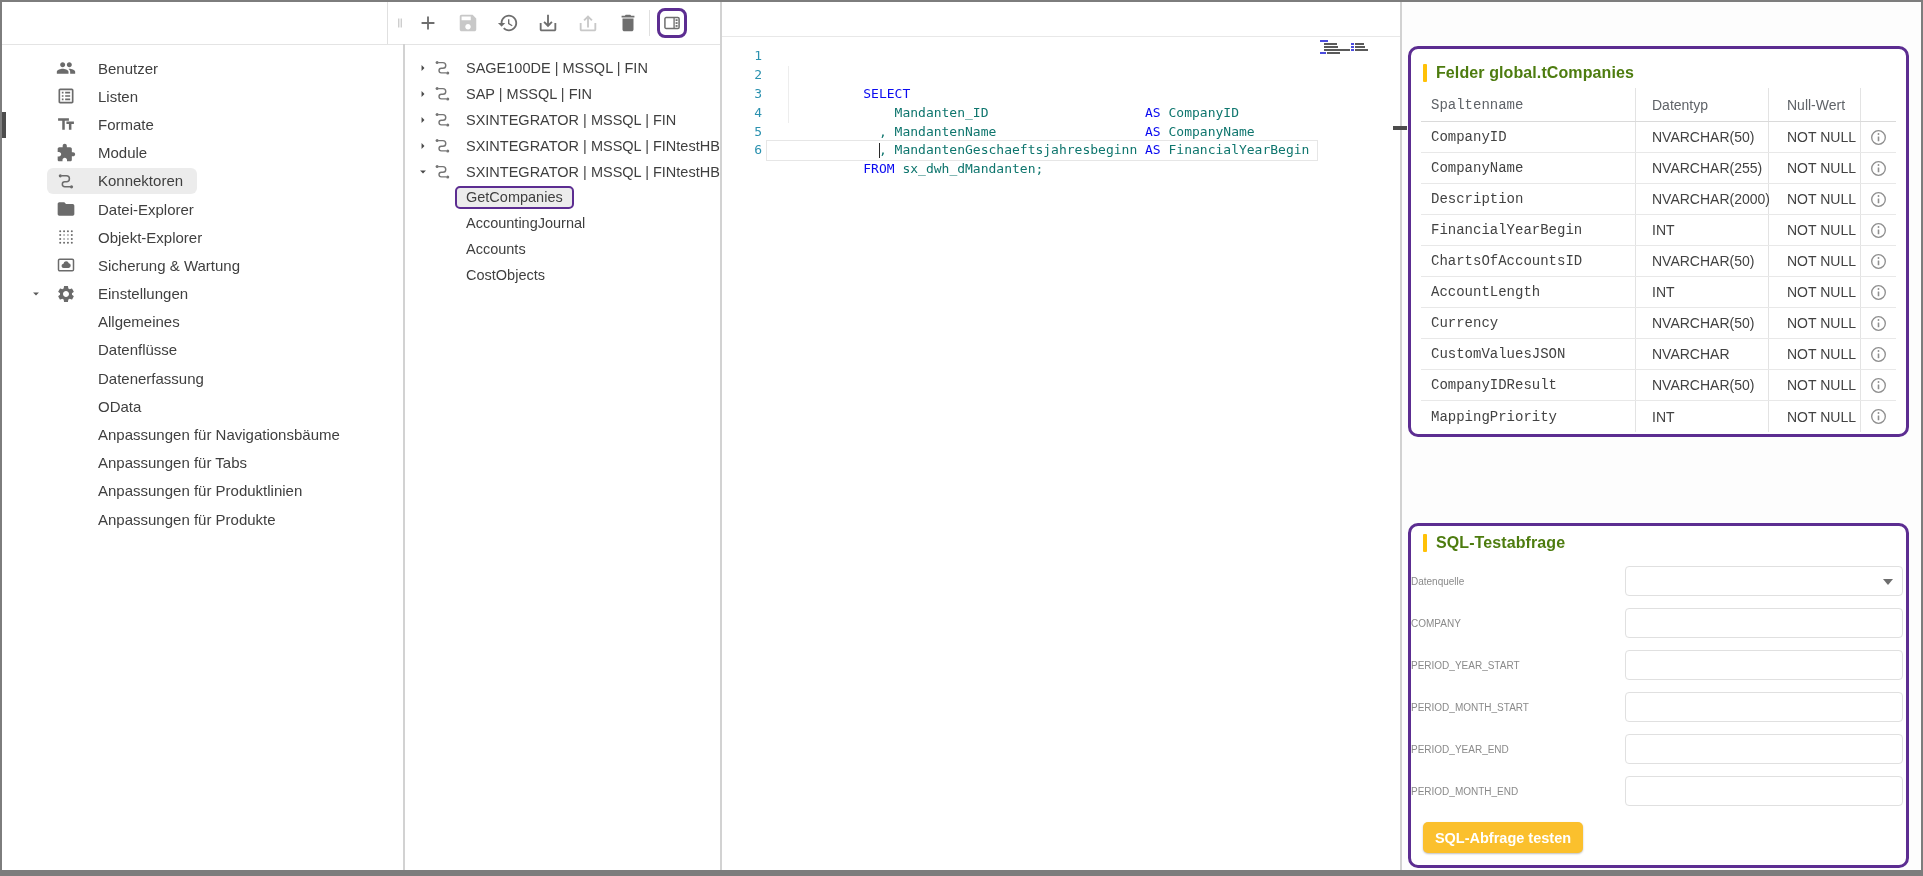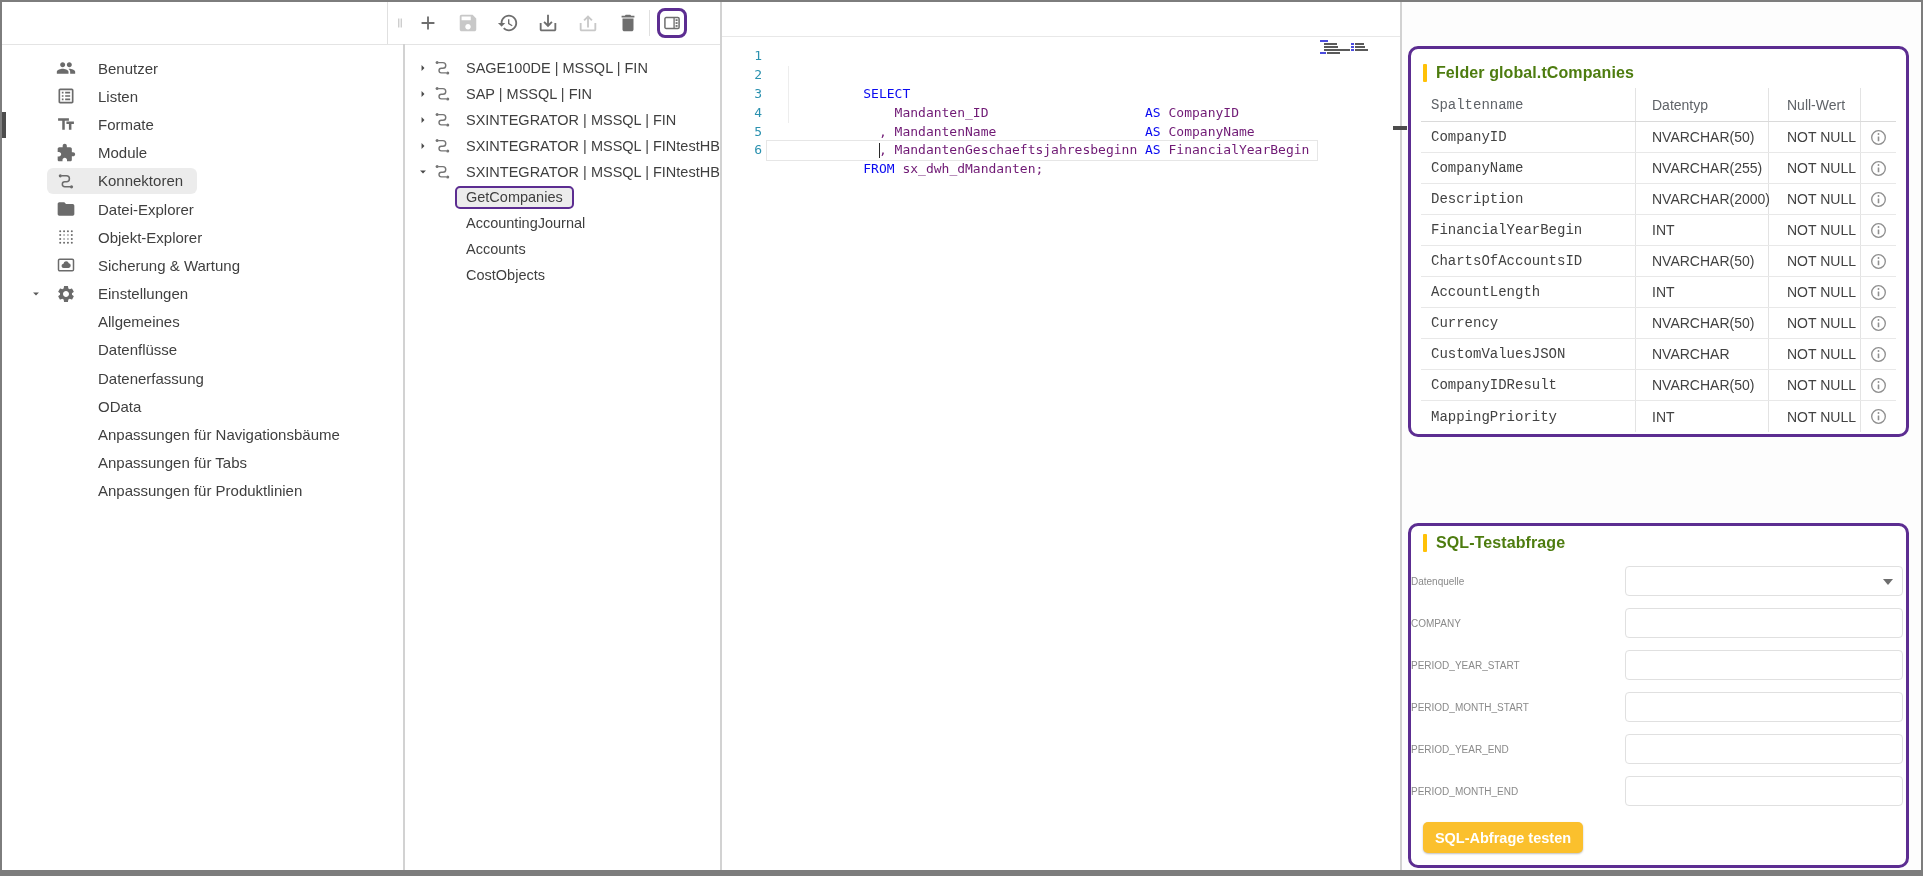--- a/index.html
+++ b/index.html
@@ -53,21 +53,21 @@
   .tree-item.selected .lbl{margin-left:-11px;background:#ececec;border:2.5px solid var(--purple);border-radius:5px;padding:1px 9px 2px 9px;}
 
   
   .editor{position:absolute;left:720px;top:0;width:678px;height:100%;background:#fff;}
   .codebox{position:absolute;left:2px;top:45px;width:660px;}
   .code-line{position:relative;display:flex;height:18.9px;line-height:18.9px;
              font-family:"DejaVu Sans Mono","Liberation Mono",monospace;font-size:13px;}
   .code-line .ln{width:38px;text-align:right;color:#2b91af;flex:0 0 38px;}
   .code-line .code{padding-left:23px;white-space:pre;}
   .tok-kw{color:#0b0bf0;}
-  .tok-id{color:#701a75;}
+  .tok-id{color:#0f766e;}
   .code-line.current::after{content:"";position:absolute;left:42px;top:-1px;width:550px;height:19px;
              border:1px solid #e6e6e6;pointer-events:none;}
   .cursor{width:1.5px;height:15px;background:#2a2a2a;margin-top:2px;flex:0 0 1.5px;}
   .indent-guide{position:absolute;left:66px;top:64px;width:1px;height:57px;background:#ededed;}
   .minimap{position:absolute;left:598px;top:38px;width:58px;height:18px;}
   .mm-r{position:relative;height:2px;margin-bottom:1px;}
   .mm-r i{position:absolute;top:0;height:2px;background:#5a5a5a;}
   .mm-r i.b{background:#4b4bde;}
 
   
@@ -293,20 +293,27 @@
       </div>
 
       <div class="side-item child">
         <span class="expander ico"></span>
         <span class="pill">
 
           <span class="lbl">Anpassungen für Produktlinien</span>
         </span>
       </div>
 
+      <div class="side-item child">
+        <span class="expander ico"></span>
+        <span class="pill">
+
+          <span class="lbl">Anpassungen für Produkte</span>
+        </span>
+      </div>
     </nav>
 
   <div class="hline-toolbar"></div>
   <div class="vsplit" id="split-sidebar"></div>
   <div class="split-handle" id="handle-left"></div>
 
   <div class="toolbar">
     <span class="tb-handle ico">
         <svg viewBox="0 0 24 24" width="100%" height="100%">
           <rect x="8.6" y="3" width="2" height="18"></rect>

